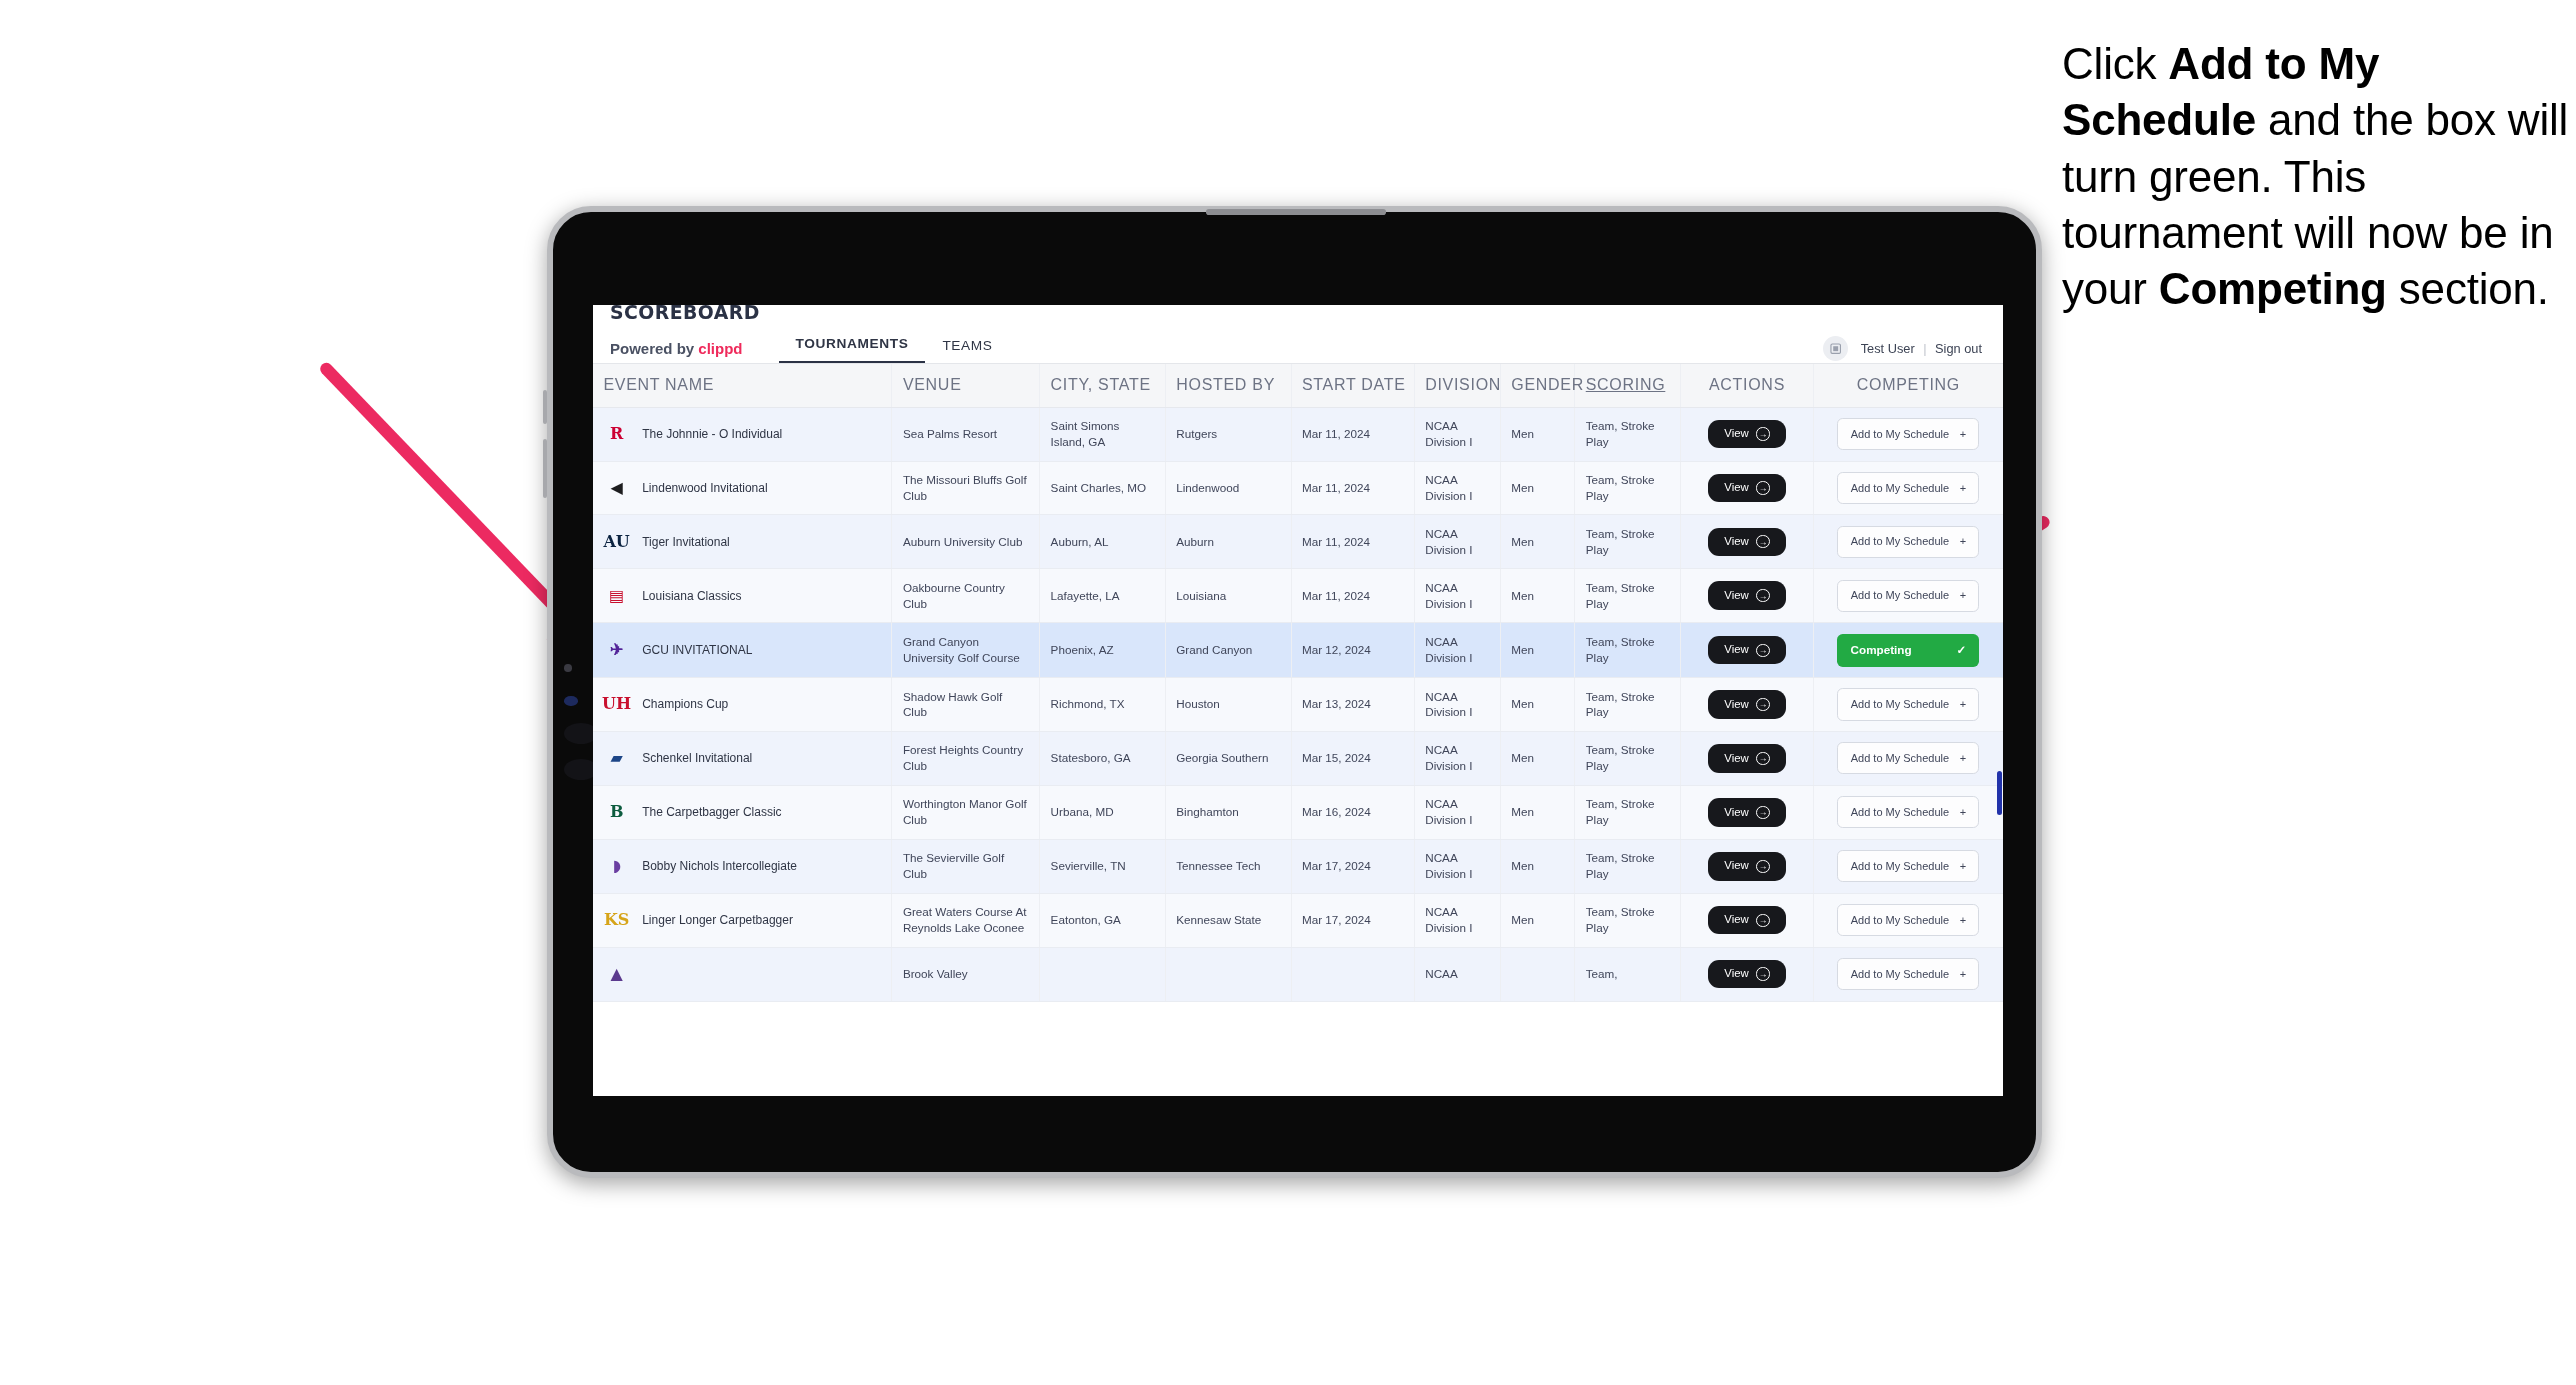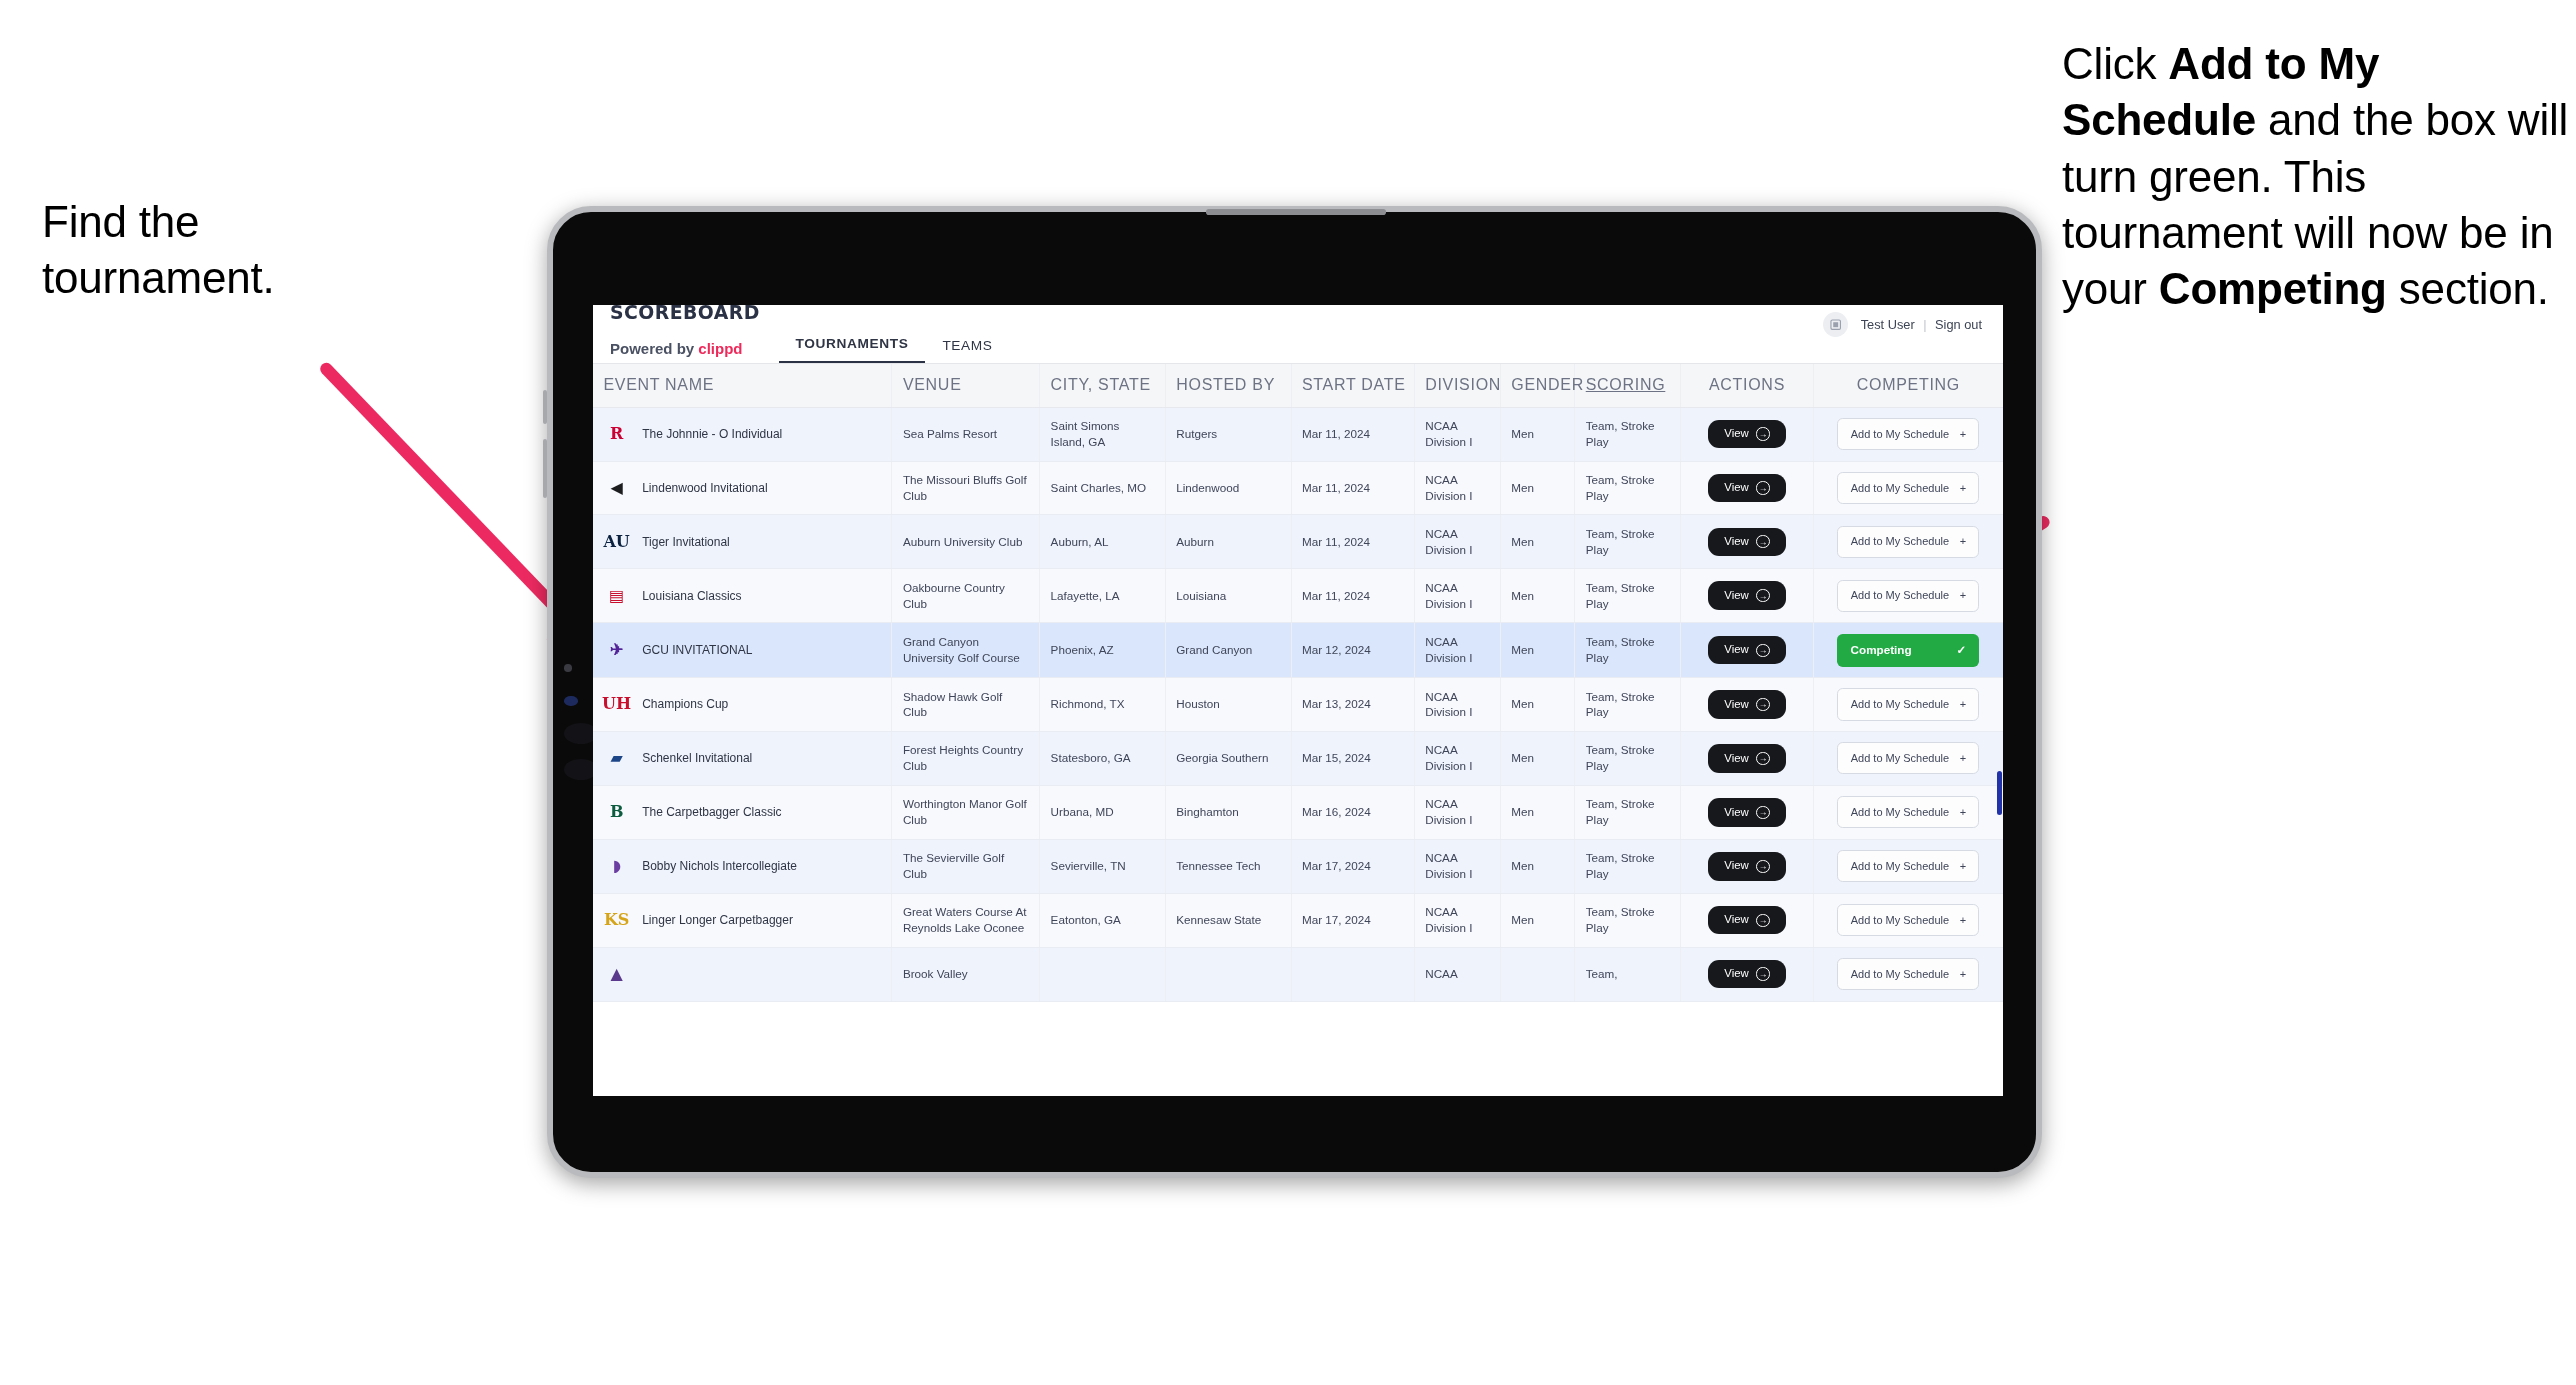--- a/index.html
+++ b/index.html
@@ -83,21 +83,21 @@
   .logo-sub .brand { color: #ef2a5b; font-weight: 800; }
   .navtabs { display: flex; align-items: flex-end; margin-left: 24.6px; }
   .navtab {
     font-size: 13.7px; letter-spacing: 0.6px;
     color: #2f3545; font-weight: 500;
     padding: 0 17px 10.4px 17px;
     cursor: pointer;
   }
   .navtab.active { border-bottom: 2.8px solid #2b3245; font-weight: 600; }
   .userzone {
-    position: absolute; right: 21px; bottom: 26px;
+    position: absolute; right: 21px; bottom: 2px;
     display: flex; align-items: center; gap: 12.3px;
     font-size: 12.8px; color: #3c4354;
   }
   .avatar {
     width: 25.5px; height: 25.5px; border-radius: 50%;
     background: #eceef2; display: flex; align-items: center; justify-content: center;
     color: #9aa0ad; font-size: 11.4px;
   }
   .usertxt { display: flex; align-items: center; gap: 8.5px; }
   .usertxt .sep { color: #c2c6ce; }
@@ -192,21 +192,20 @@
     position: absolute; right: 0.9px; top: 407px;
     width: 4.7px; height: 44px; border-radius: 2.8px;
     background: #2233aa;
   }
 </style>
 </head>
 <body>
 
 <div id="stage">
 
-  <div id="annot-left" class="annot">Find the tournament.</div>
 
   <div id="annot-right" class="annot"><span>Click </span><b>Add to My Schedule</b><span> and the box will turn green. This tournament will now be in your </span><b>Competing</b><span> section.</span></div>
 
   <svg class="arrow-svg" id="arrow-left" style="left:0;top:0;width:2576px;height:1386px" viewBox="0 0 2723 1465" width="2576" height="1386">
     <line x1="345" y1="390" x2="612" y2="668" stroke="#ec2a61" stroke-width="13" stroke-linecap="round"></line>
     <polygon points="640,692 578,676 594,628" fill="#ec2a61"></polygon>
   </svg>
 
   <svg class="arrow-svg" id="arrow-right" style="left:0;top:0;width:2576px;height:1386px" viewBox="0 0 2723 1465" width="2576" height="1386">
     <line x1="2160" y1="552" x2="2010" y2="648" stroke="#ec2a61" stroke-width="13" stroke-linecap="round"></line>

